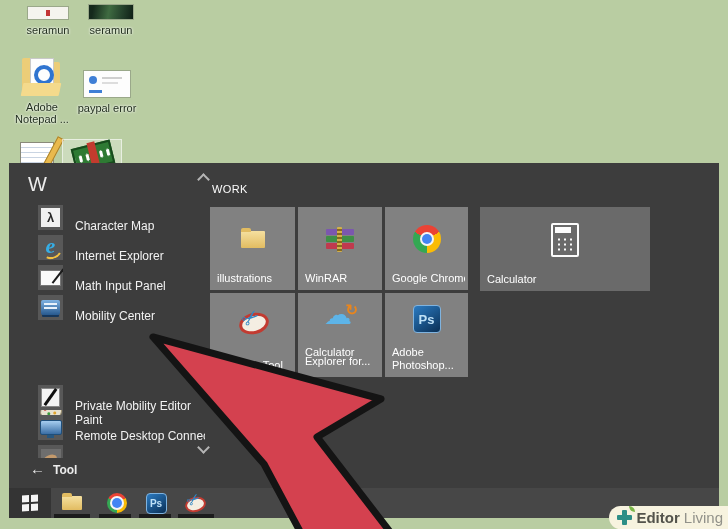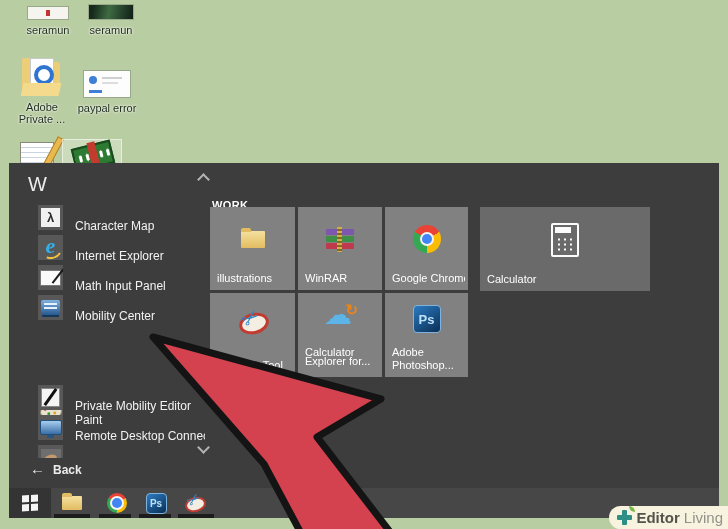--- a/index.html
+++ b/index.html
@@ -58,21 +58,21 @@
   .pceg:after{content:"";position:absolute;left:7px;top:-2px;width:3px;height:20px;background:#111;transform:rotate(35deg);}
   .rdcg{width:20px;height:13px;border-radius:2px;background:linear-gradient(#a6cdef,#3a6ea5);border:1px solid #1f4e79;position:relative;}
   .rdcg:after{content:"";position:absolute;left:6px;bottom:-4px;width:7px;height:3px;background:#27577f;}
   .scg{width:20px;height:18px;background:#6e6e6e;position:relative;}
   .scg:after{content:"";position:absolute;left:3px;top:6px;width:13px;height:8px;background:#c49a6c;border-radius:40% 60% 50% 50%;transform:rotate(-25deg);}
   
   .chev{position:absolute;width:7px;height:7px;border-left:2px solid #b5b5b5;border-top:2px solid #b5b5b5;}
   .chev-up{left:190px;top:12px;transform:rotate(45deg);}
   .chev-down{left:190px;top:280px;transform:rotate(225deg);}
   
-  .work-header{position:absolute;left:203px;top:36px;font-size:11px;font-weight:700;color:#fdfdfd;letter-spacing:.4px;}
+  .work-header{position:absolute;left:203px;top:20px;font-size:11px;font-weight:400;color:#fdfdfd;letter-spacing:.4px;}
   .tile{position:absolute;background:#818181;color:#fff;}
   .tile .tlabel{position:absolute;left:7px;bottom:5px;right:3px;font-size:11px;line-height:13px;white-space:nowrap;overflow:hidden;}
   .ticon{position:absolute;left:50%;transform:translateX(-50%);}
   .tfolder{width:24px;height:17px;background:linear-gradient(#f5e0a0,#e2bc61);border-radius:1px;position:relative;}
   .tfolder:before{content:"";position:absolute;top:-3px;left:0;width:10px;height:4px;background:#e2bc61;border-radius:2px 2px 0 0;}
   .wrg{position:relative;width:30px;height:22px;}
   .wrg .b{position:absolute;left:1px;width:28px;height:6px;border-radius:1px;}
   .wrg .b1{top:0;background:#7b57ae;}
   .wrg .b2{top:7px;background:#3f8f46;}
   .wrg .b3{top:14px;background:#c03a4e;}
@@ -134,21 +134,21 @@
     <div>seramun</div>
   </div>
   <div class="d-icon" style="left:10px;top:58px;width:64px;">
     <div class="pr-wrap">
       <div class="pr-back"></div>
         <div class="pr-page"></div>
         <div class="pr-ring"></div>
         <div class="pr-front"></div>
     </div>
     <div>Adobe</div>
-    <div>Private ...</div>
+    <div>Notepad ...</div>
   </div>
   <div class="d-icon" style="left:76px;top:70px;width:62px;">
     <div class="thumb pp-thumb">
       <div class="b1"></div>
         <div class="b2"></div>
         <div class="b3"></div>
         <div class="b4"></div>
     </div>
     <div>paypal error</div>
   </div>
@@ -271,21 +271,21 @@
     <div class="tile" style="left:376px;top:130px;width:83px;height:84px;">
       <div class="ticon" style="top:12px;">
         <div class="psg">Ps</div>
       </div>
       <div class="tlabel" style="bottom:18px;">Adobe</div>
       <div class="tlabel" style="bottom:5px;">Photoshop...</div>
     </div>
 
     <div class="back-row">
       <span class="back-arrow">←</span>
-      <span class="back-label">Back</span>
+      <span class="back-label">Tool</span>
     </div>
   </div>
 
   <div class="taskbar">
     <div class="start-zone">
       <div class="winlogo">
           <span></span>
           <span></span>
           <span></span>
           <span></span>

